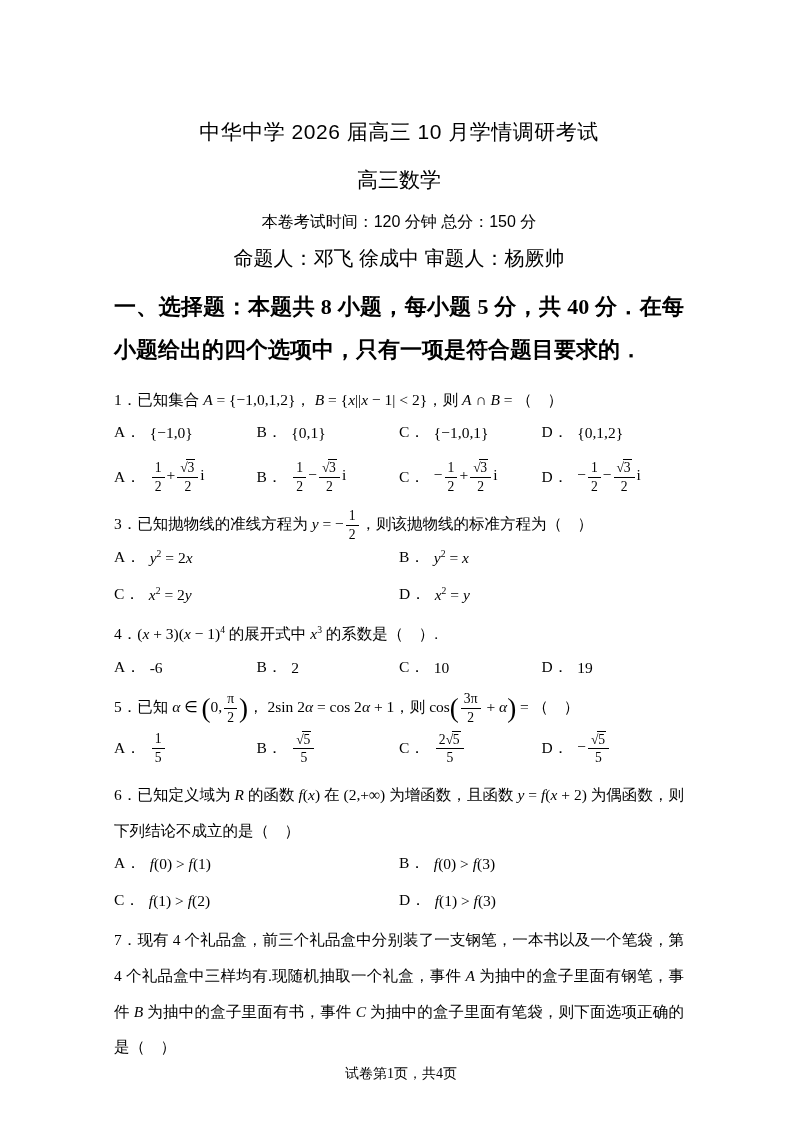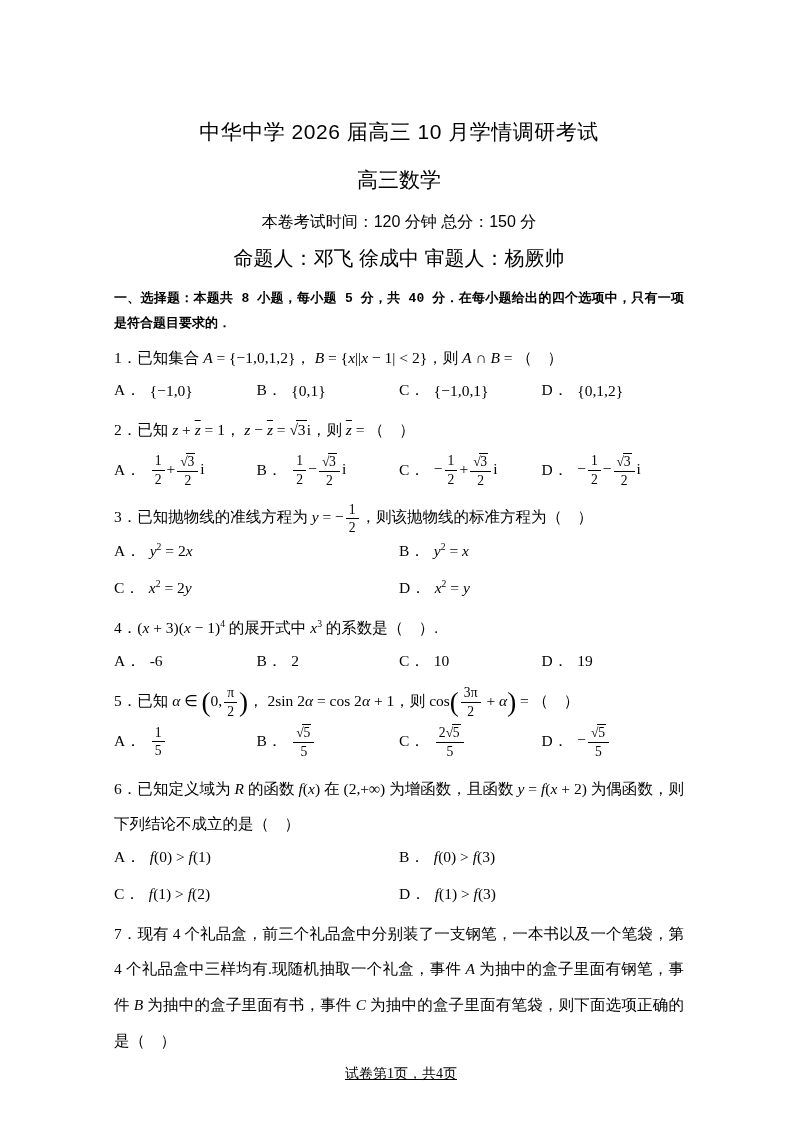--- a/index.html
+++ b/index.html
@@ -13,26 +13,26 @@
   }
   .sheet {
     padding: 118px 110px 0 114px;
   }
   .hd { text-align: center; font-family: "Liberation Sans", sans-serif; font-weight: normal; }
   .title    { font-size: 21px; margin: 0 0 20px 0; letter-spacing: 0.5px; }
   .subtitle { font-size: 21px; margin: 0 0 18px 0; }
   .exam-info { font-size: 16px; margin: 0 0 12px 0; }
   .authors   { font-size: 20px; margin: 0 0 14px 0; }
   .section-heading {
-    font-family: Liberation Mono, monospace;
+    font-family: Liberation Serif, serif;
     font-weight: bold;
-    font-size: 13px;
+    font-size: 22px;
     line-height: 1.95;
     text-align: justify;
-    margin: 0 0 3px 0;
+    margin: 0 0 10px 0;
   }
   .question { font-size: 15.5px; }
   .stem { line-height: 2.3; text-align: justify; }
   .opt-row { display: flex; padding: 5px 0 11px 0; }
   .opt-row.cols4 > .opt { width: 25%; }
   .opt-row.cols2 > .opt { width: 50%; }
   .opt { display: flex; align-items: center; }
   .opt-label { margin-right: 9px; }
   
   i { font-style: italic; font-family: "Liberation Serif", serif; }
@@ -42,21 +42,21 @@
   .fr .nu { display: block; border-bottom: 1px solid #000; padding: 0 3px 1px 3px; }
   .fr .de { display: block; padding-top: 1px; }
   .sr { white-space: nowrap; }
   .sr::before { content: "\221A"; }
   .sr .rd { display: inline-block; border-top: 1.3px solid currentColor;
             line-height: 1.15; margin-left: -0.1em; padding: 0 0.08em; }
   .ov { text-decoration: overline; }
   .lp, .rp { font-size: 1.75em; font-weight: 300; vertical-align: -0.18em; line-height: 0.9; }
   .footer {
     position: absolute; left: 8px; right: 0; bottom: 40px;
-    text-align: center; font-size: 14px; text-decoration: underline;
+    text-align: center; font-size: 14px;
   }
 </style>
 </head>
 <body>
 
 <div class="sheet">
 
   <h1 class="hd title">中华中学 2026 届高三 10 月学情调研考试</h1>
   <h2 class="hd subtitle">高三数学</h2>
   <div class="hd exam-info">本卷考试时间：120 分钟  总分：150 分</div>
@@ -80,21 +80,20 @@
           <span class="opt-body">{−1,0,1}</span>
         </div>
       <div class="opt">
           <span class="opt-label">D．</span>
           <span class="opt-body">{0,1,2}</span>
         </div>
     </div>
   </div>
 
   <div class="question">
-    <div class="stem">2．已知 <i>z</i> + <span class="ov"><i>z</i></span> = 1，  <i>z</i> − <span class="ov"><i>z</i></span> = <span class="sr"><span class="rd">3</span></span>i，则 <span class="ov"><i>z</i></span> = （　）</div>
     <div class="opt-row cols4">
       <div class="opt">
           <span class="opt-label">A．</span>
           <span class="opt-body"><span class="fr"><span class="nu">1</span><span class="de">2</span></span>+<span class="fr"><span class="nu"><span class="sr"><span class="rd">3</span></span></span><span class="de">2</span></span>i</span>
         </div>
       <div class="opt">
           <span class="opt-label">B．</span>
           <span class="opt-body"><span class="fr"><span class="nu">1</span><span class="de">2</span></span>−<span class="fr"><span class="nu"><span class="sr"><span class="rd">3</span></span></span><span class="de">2</span></span>i</span>
         </div>
       <div class="opt">

